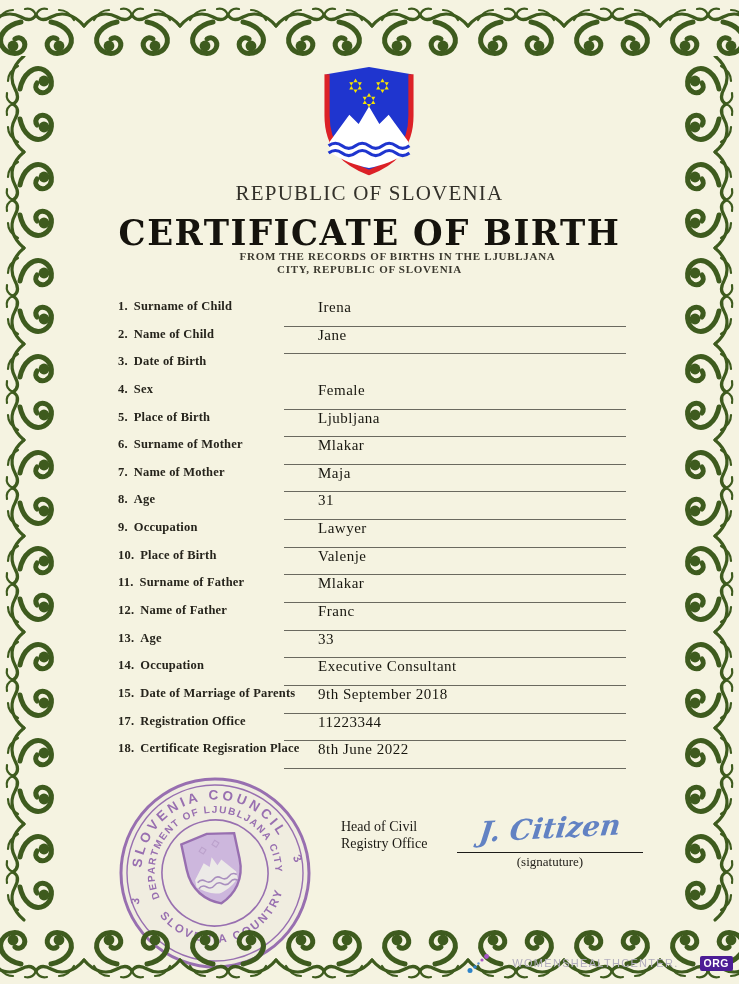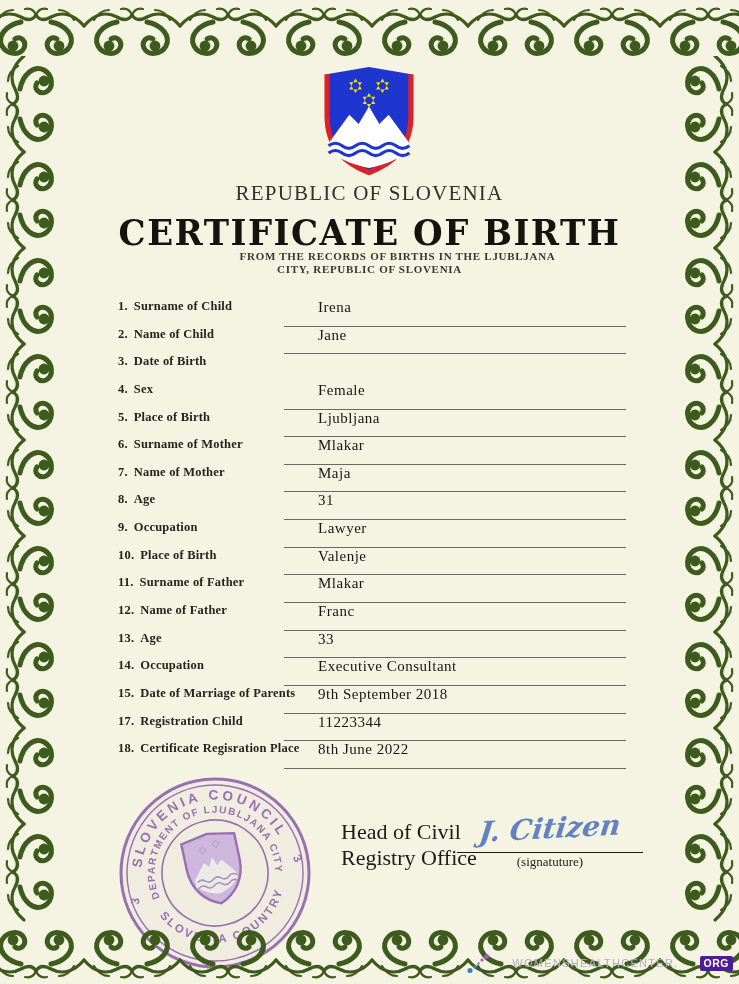--- a/index.html
+++ b/index.html
@@ -42,21 +42,21 @@
     font-size:15px;line-height:1.15;color:#17160f;letter-spacing:0.5px;white-space:nowrap;}
   
   .stamp{position:absolute;left:114px;top:772px;z-index:1;opacity:0.93;}
   .sc{fill:none;stroke:#9166ad;}
   .st{fill:#9166ad;font-family:"Liberation Sans",sans-serif;font-weight:bold;text-anchor:middle;}
   .st-top{font-size:13.5px;letter-spacing:3.5px;}
   .st-mid{font-size:10px;letter-spacing:1.5px;}
   .st-bot{font-size:11.5px;letter-spacing:2.4px;}
   .st-side{font-size:12px;}
   
-  .sig-role{position:absolute;left:341px;top:819px;font-size:22px;line-height:1.18;
+  .sig-role{position:absolute;left:341px;top:819px;font-size:14px;line-height:1.18;
     color:#1d1b15;z-index:2;}
   .sig-name{position:absolute;left:452px;top:812px;width:196px;text-align:center;
     font-family:"DejaVu Serif",serif;font-style:italic;font-weight:bold;
     font-size:28px;color:#6282c3;transform:rotate(-3deg) skewX(-10deg);z-index:2;white-space:nowrap;}
   .sig-line{position:absolute;left:457px;top:852px;width:186px;
     border-top:1.6px solid #1c1b18;text-align:center;z-index:2;}
   .sig-caption{font-size:13px;color:#25231d;padding-top:1px;}
   
   .watermark{position:absolute;right:6px;bottom:10px;display:flex;align-items:center;
     gap:21px;z-index:6;font-family:"Liberation Sans",sans-serif;}
@@ -235,21 +235,21 @@
           <span class="val">Executive Consultant</span>
         </div>
       </div>
     <div class="row">
         <div class="lbl"><span class="num">15.</span><span>Date of Marriage of Parents</span></div>
         <div class="val-line">
           <span class="val">9th September 2018</span>
         </div>
       </div>
     <div class="row">
-        <div class="lbl"><span class="num">17.</span><span>Registration Child</span></div>
+        <div class="lbl"><span class="num">17.</span><span>Registration Office</span></div>
         <div class="val-line">
           <span class="val">11223344</span>
         </div>
       </div>
     <div class="row">
         <div class="lbl"><span class="num">18.</span><span>Certificate Regisration Place</span></div>
         <div class="val-line">
           <span class="val">8th June 2022</span>
         </div>
       </div>

